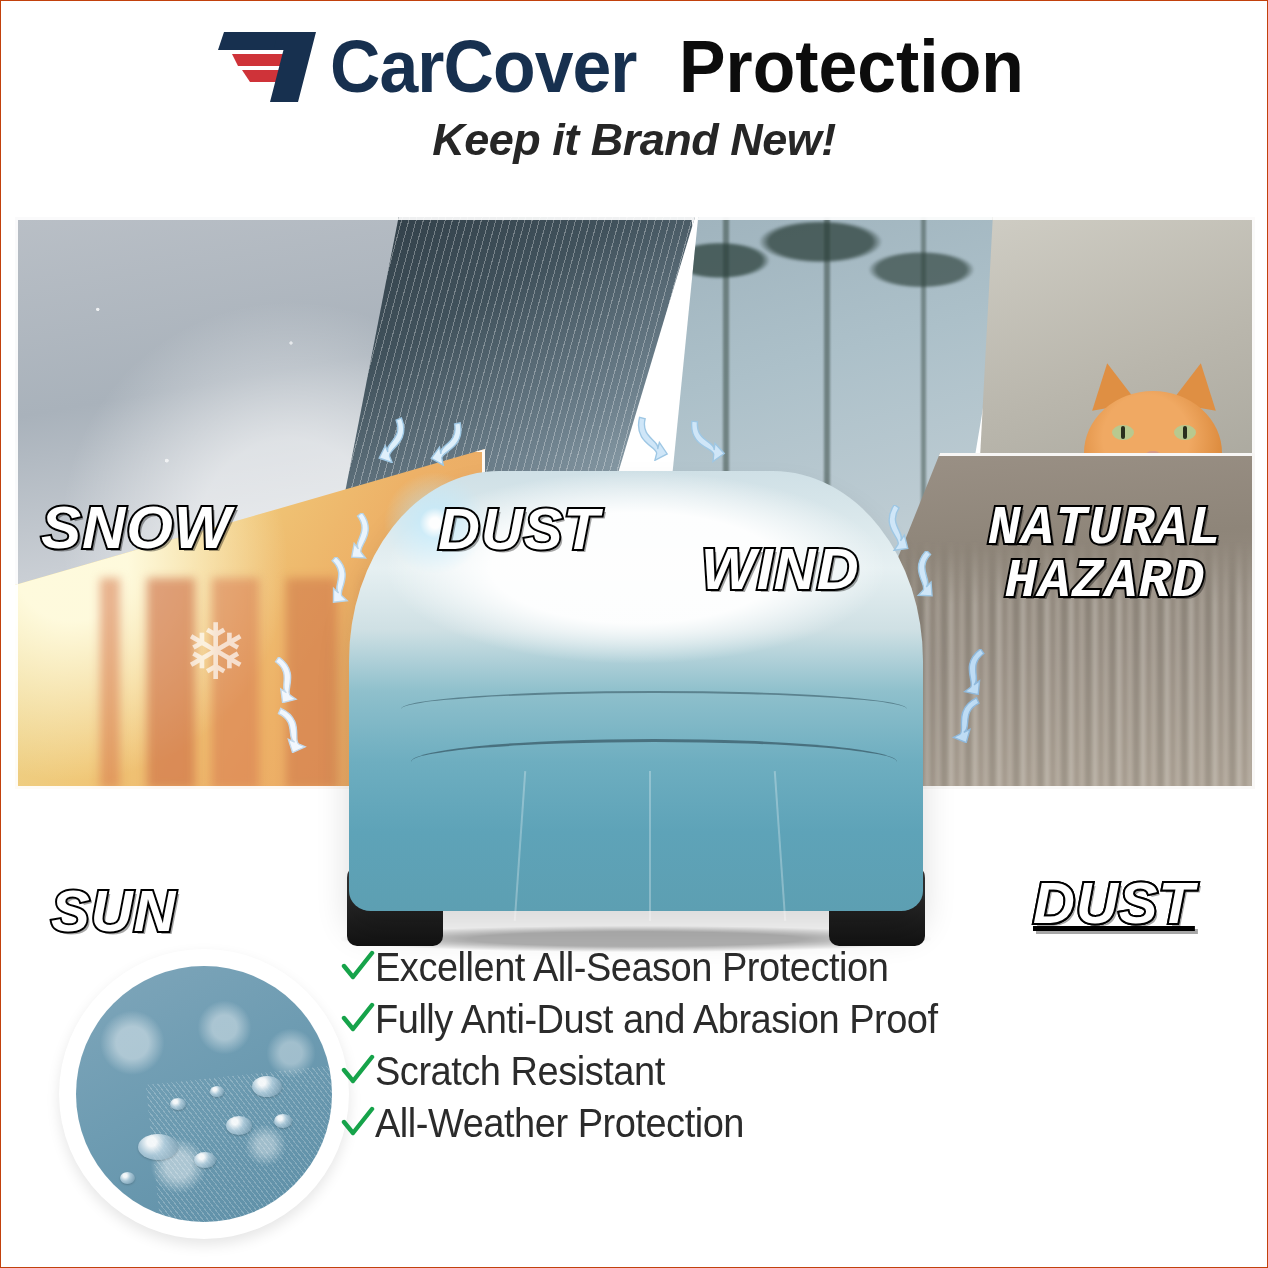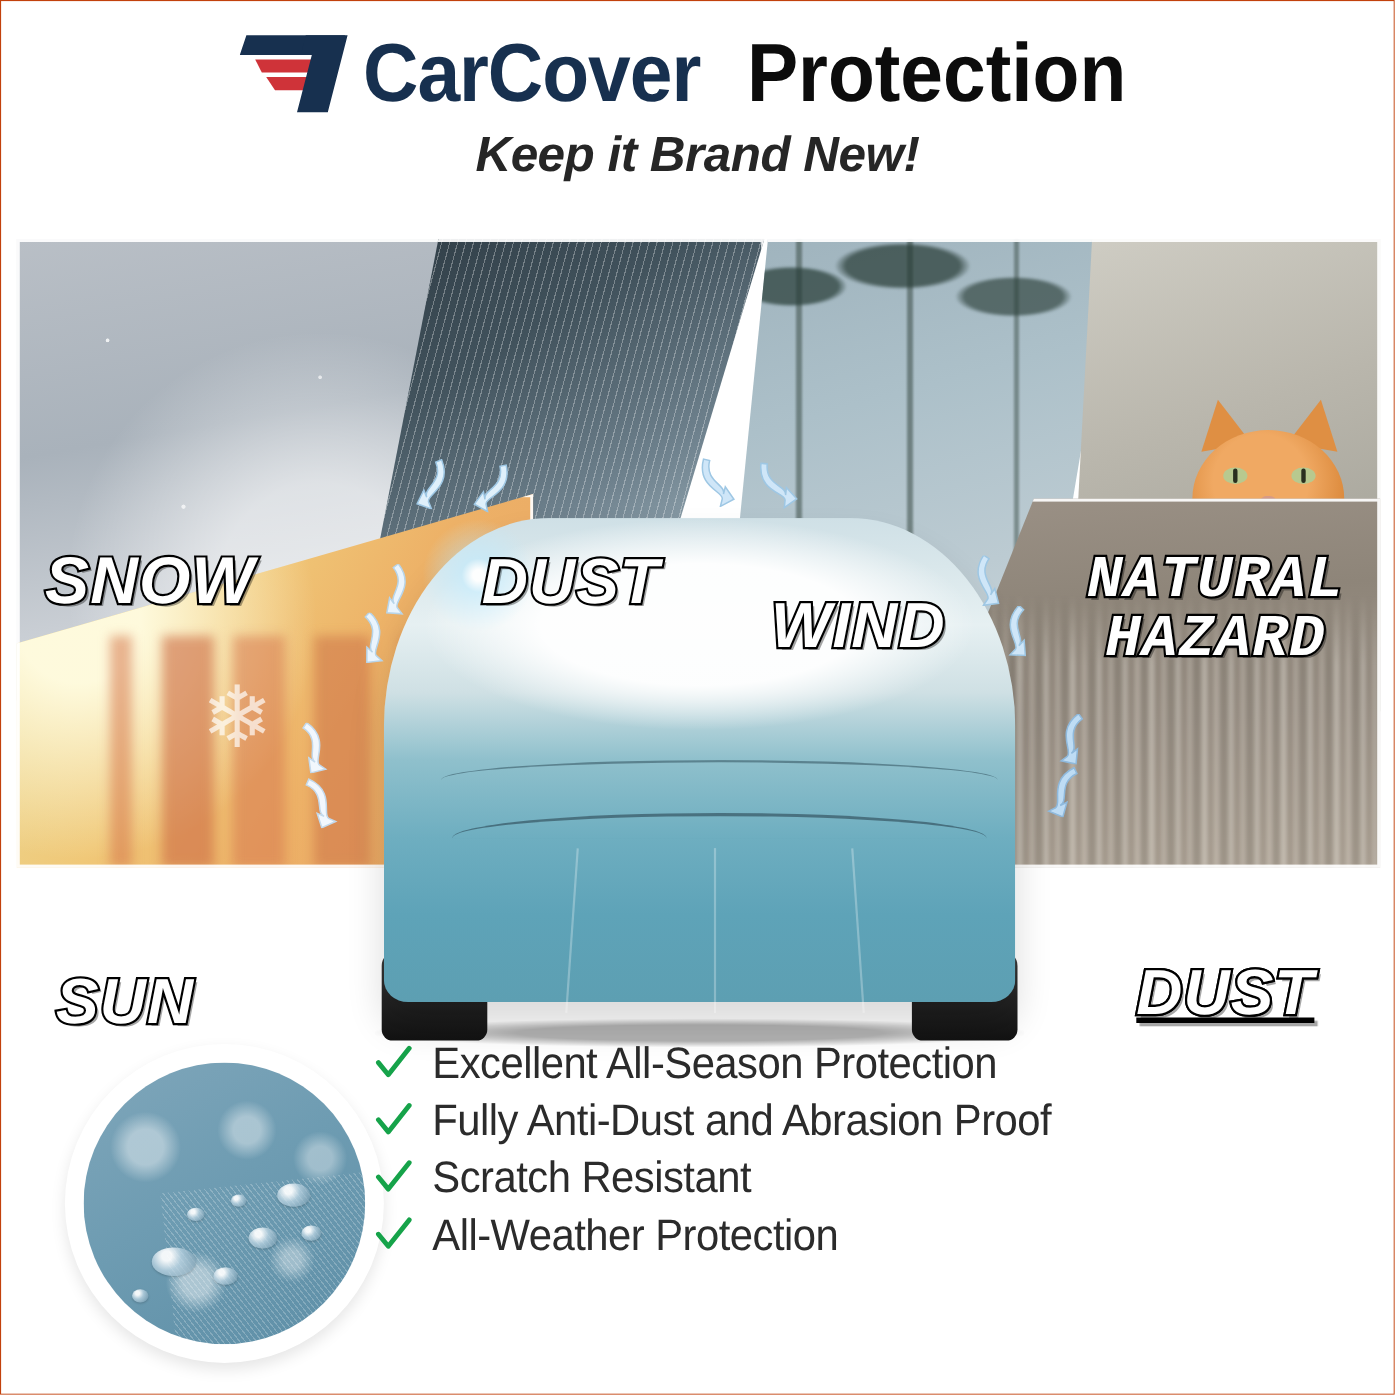--- a/index.html
+++ b/index.html
@@ -274,21 +274,21 @@
   .swatch .bead{
     position:absolute;border-radius:50%;
     background:radial-gradient(circle at 34% 30%, rgba(255,255,255,.92) 0 14%, rgba(190,214,228,.75) 42%, rgba(90,130,152,.55) 100%);
     box-shadow:0 1px 2px rgba(0,0,0,.18);
   }
 
   .checklist{
     position:absolute;left:300px;top:0;width:880px;
   }
   .check-row{
-    display:flex;align-items:center;gap:18px;height:52px;
+    display:flex;align-items:center;gap:0;height:52px;
   }
   .check-icon{
     flex:0 0 auto;width:34px;height:34px;
   }
   .check-icon svg{display:block;width:100%;height:100%;}
   .check-text{
     font-family:"Liberation Sans",sans-serif;
     font-size:40px;color:#2b2b2b;letter-spacing:-0.5px;
     white-space:nowrap;
     transform:scaleX(0.95);transform-origin:left center;

